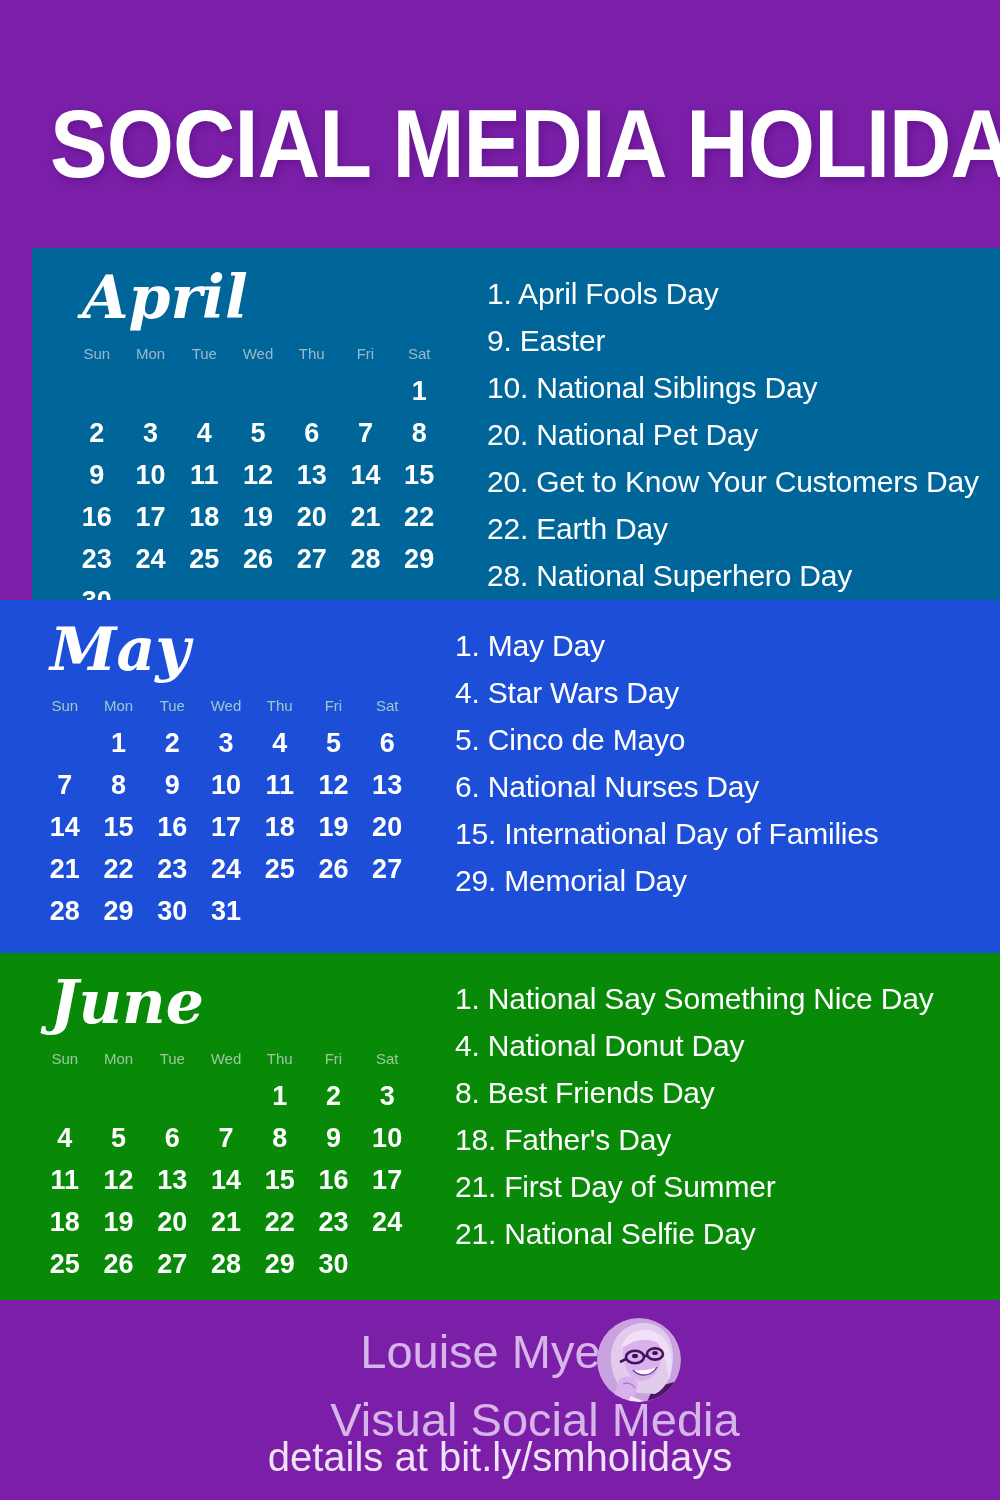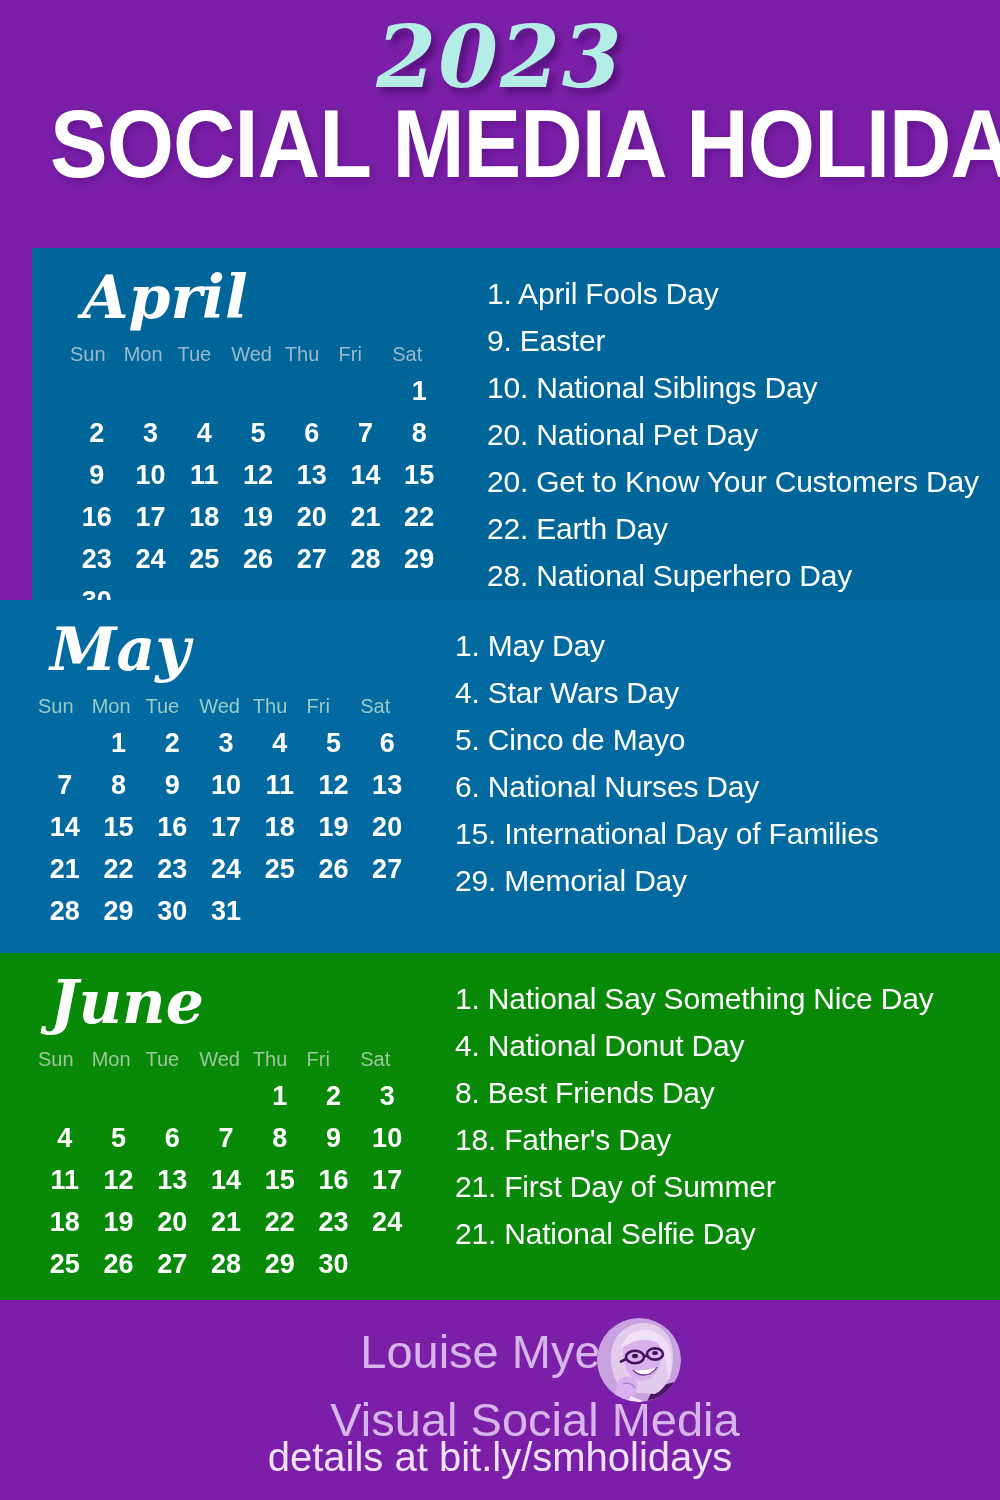--- a/index.html
+++ b/index.html
@@ -63,22 +63,22 @@
     color:#ffffff;
     letter-spacing:0px;
   }
 
   .dow-row {
     position:absolute; left:38px; top:96px;
     width:376px;
     display:grid; grid-template-columns:repeat(7,1fr);
   }
   .dow {
-    text-align:left;
-    font-size:20px;
+    text-align:center;
+    font-size:15px;
     font-weight:normal;
     line-height:20px;
   }
   .april .dow { color:#9BB9CB; }
   .may   .dow { color:#9ACCC4; }
   .june  .dow { color:#9DC79D; }
 
   .grid {
     position:absolute; left:38px; top:122px;
     width:376px;
@@ -138,21 +138,20 @@
     z-index:5;
   }
   .avatar svg { display:block; width:84px; height:84px; }
 </style>
 </head>
 <body>
 
 <div id="page">
 
   <div class="header" style="background: rgb(123, 31, 168);">
-    <div class="year" style="color: rgb(180, 237, 230);">2023</div>
     <div class="title" style="color: rgb(255, 255, 255);">SOCIAL MEDIA HOLIDAYS</div>
   </div>
 
   <div class="panel april" style="background: rgb(0, 102, 153); margin-left: 32px;">
     <div class="cal">
       <div class="month-name">April</div>
       <div class="dow-row">
           <div class="dow">Sun</div>
           <div class="dow">Mon</div>
           <div class="dow">Tue</div>
@@ -204,21 +203,21 @@
         <div class="holiday">1. April Fools Day</div>
         <div class="holiday">9. Easter</div>
         <div class="holiday">10. National Siblings Day</div>
         <div class="holiday">20. National Pet Day</div>
         <div class="holiday">20. Get to Know Your Customers Day</div>
         <div class="holiday">22. Earth Day</div>
         <div class="holiday">28. National Superhero Day</div>
       </div>
   </div>
 
-  <div class="panel may" style="background: #0369a1;">
+  <div class="panel may" style="background: #1d4ed8;">
     <div class="cal">
       <div class="month-name">May</div>
       <div class="dow-row">
           <div class="dow">Sun</div>
           <div class="dow">Mon</div>
           <div class="dow">Tue</div>
           <div class="dow">Wed</div>
           <div class="dow">Thu</div>
           <div class="dow">Fri</div>
           <div class="dow">Sat</div>

